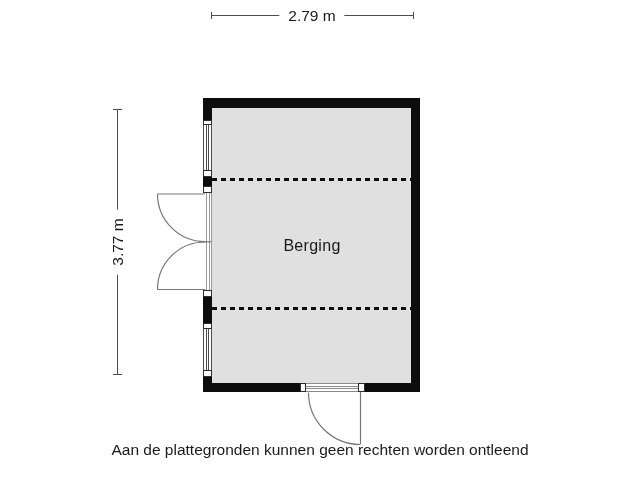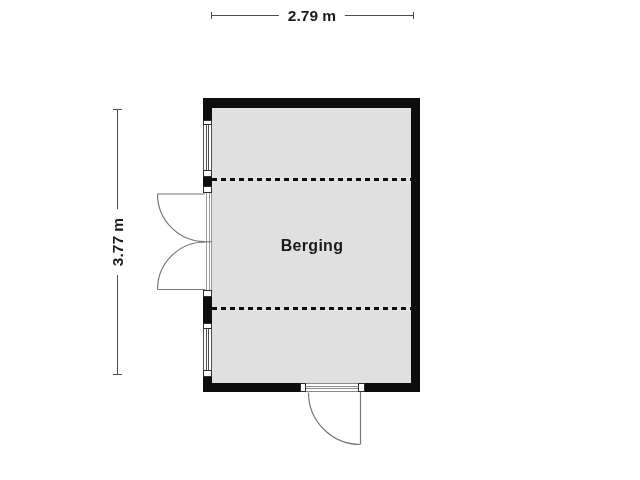--- a/index.html
+++ b/index.html
@@ -6,21 +6,21 @@
     --wall:#0d0d0d;
     --floor-fill:#e0e0e0;
     --dimension-line:#4d4d4d;
     --door-line:#777777;
     --window-line:#4d4d4d;
     --text:#1a1a1a;
   }
   html,body{margin:0;padding:0;background:#ffffff;}
   #canvas{
     position:relative;width:640px;height:480px;background:#ffffff;
-    font-family:"Liberation Sans",sans-serif;overflow:hidden;font-weight:bold;
+    font-family:"Liberation Sans",sans-serif;overflow:hidden;
   }
   
   .dim-h-line{position:absolute;left:211px;top:15px;width:203px;height:1px;background:var(--dimension-line);}
   .tick-v{position:absolute;top:12px;width:1px;height:7px;background:var(--dimension-line);}
   .tick-v.l{left:211px}.tick-v.r{left:413px}
   .dim-h-label{
     position:absolute;left:312px;top:16px;transform:translate(-50%,-50%);
     background:#fff;padding:0 9px;font-size:15.5px;color:var(--text);white-space:nowrap;
   }
   .dim-v-line{position:absolute;left:117px;top:109px;width:1px;height:266px;background:var(--dimension-line);}
@@ -120,15 +120,16 @@
       <path d="M157.5 289.5 A47.5 47.5 0 0 1 205 242"></path>
       <path d="M199 241.8 L211.5 241.8"></path>
     </g>
     <g>
       <path d="M360.5 392 L360.5 444"></path>
       <path d="M308.5 392.5 A52 52 0 0 0 360.5 444.5"></path>
     </g>
   </svg>
 
   <div class="footer">
+    <div>Aan de plattegronden kunnen geen rechten worden ontleend</div>
   </div>
 
 </div>
 
 </body></html>

